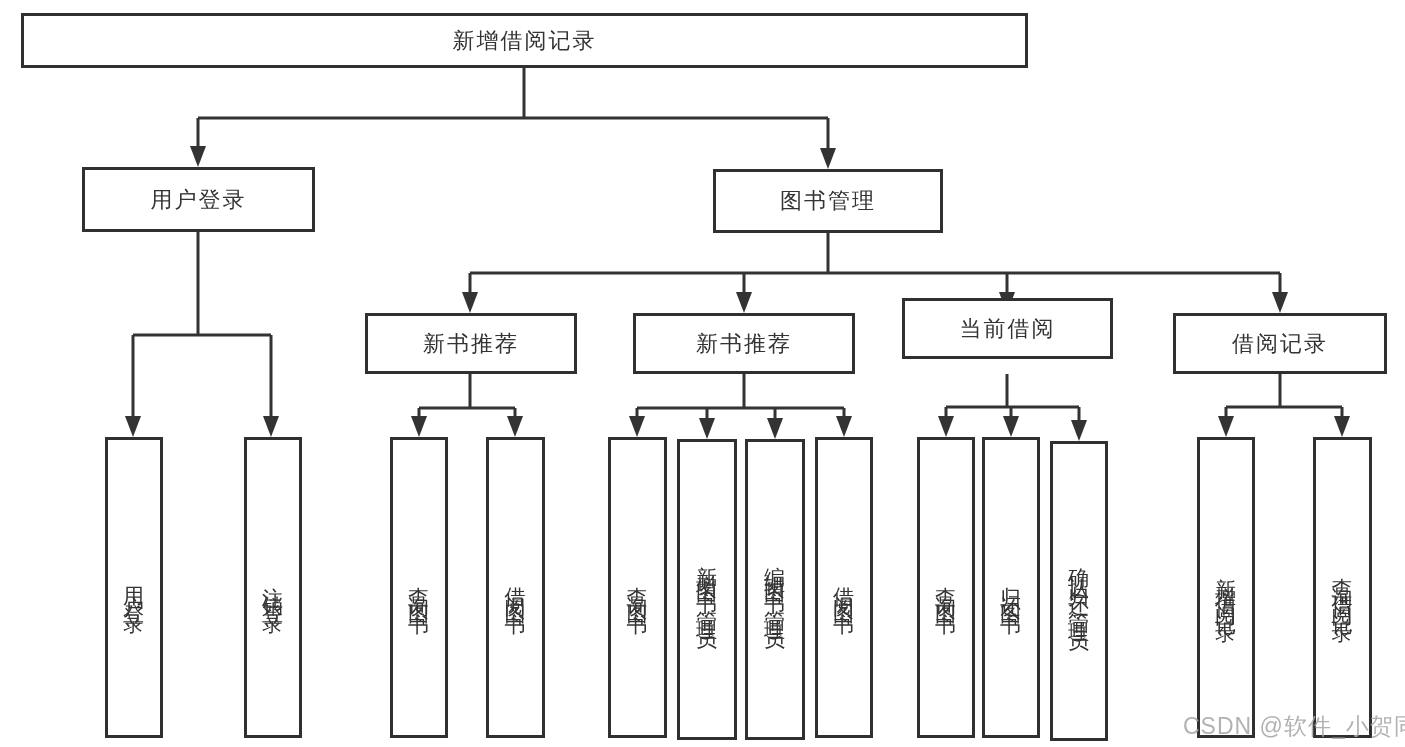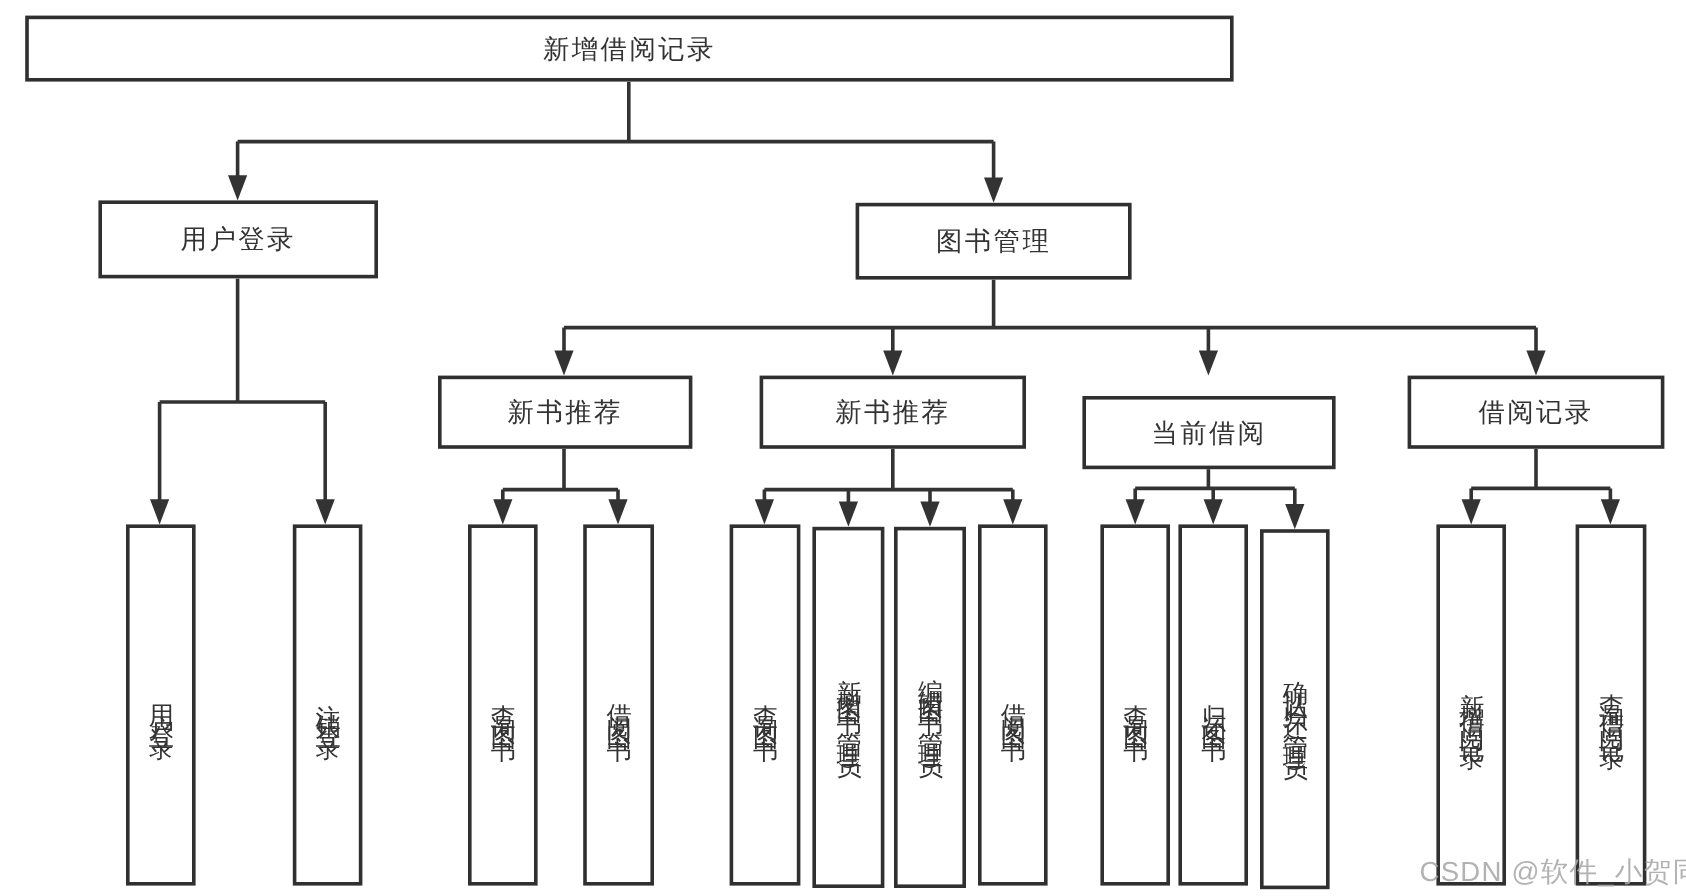--- a/index.html
+++ b/index.html
@@ -40,21 +40,21 @@
     letter-spacing: 9px;
     line-height: 1;
     white-space: nowrap;
   }
   
   .pos-root            { left: 21px;   top: 13px;  width: 1007px; height: 55px; }
   .pos-user-login      { left: 82px;   top: 167px; width: 233px;  height: 65px; }
   .pos-book-mgmt       { left: 713px;  top: 169px; width: 230px;  height: 64px; }
   .pos-new-book-rec    { left: 365px;  top: 313px; width: 212px;  height: 61px; }
   .pos-book-borrow     { left: 633px;  top: 313px; width: 222px;  height: 61px; }
-  .pos-current-borrow  { left: 902px;  top: 330px; width: 211px;  height: 61px; }
+  .pos-current-borrow  { left: 902px;  top: 298px; width: 211px;  height: 61px; }
   .pos-borrow-records  { left: 1173px; top: 313px; width: 214px;  height: 61px; }
   .pos-leaf-login      { left: 105px;  top: 437px; width: 58px;   height: 301px; }
   .pos-leaf-logout     { left: 244px;  top: 437px; width: 58px;   height: 301px; }
   .pos-leaf-query1     { left: 390px;  top: 437px; width: 58px;   height: 301px; }
   .pos-leaf-borrow1    { left: 486px;  top: 437px; width: 59px;   height: 301px; }
   .pos-leaf-query2     { left: 608px;  top: 437px; width: 59px;   height: 301px; }
   .pos-leaf-add-book   { left: 677px;  top: 439px; width: 60px;   height: 301px; }
   .pos-leaf-edit-book  { left: 745px;  top: 439px; width: 60px;   height: 301px; }
   .pos-leaf-borrow2    { left: 815px;  top: 437px; width: 58px;   height: 301px; }
   .pos-leaf-query3     { left: 917px;  top: 437px; width: 58px;   height: 301px; }

